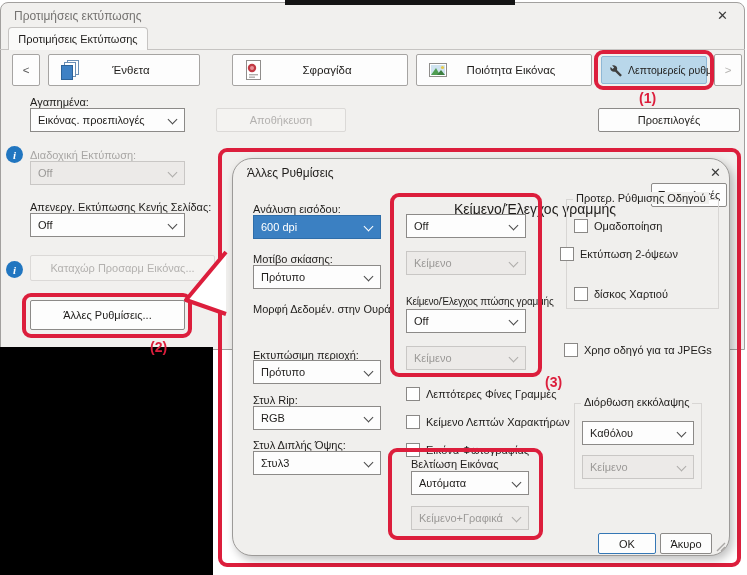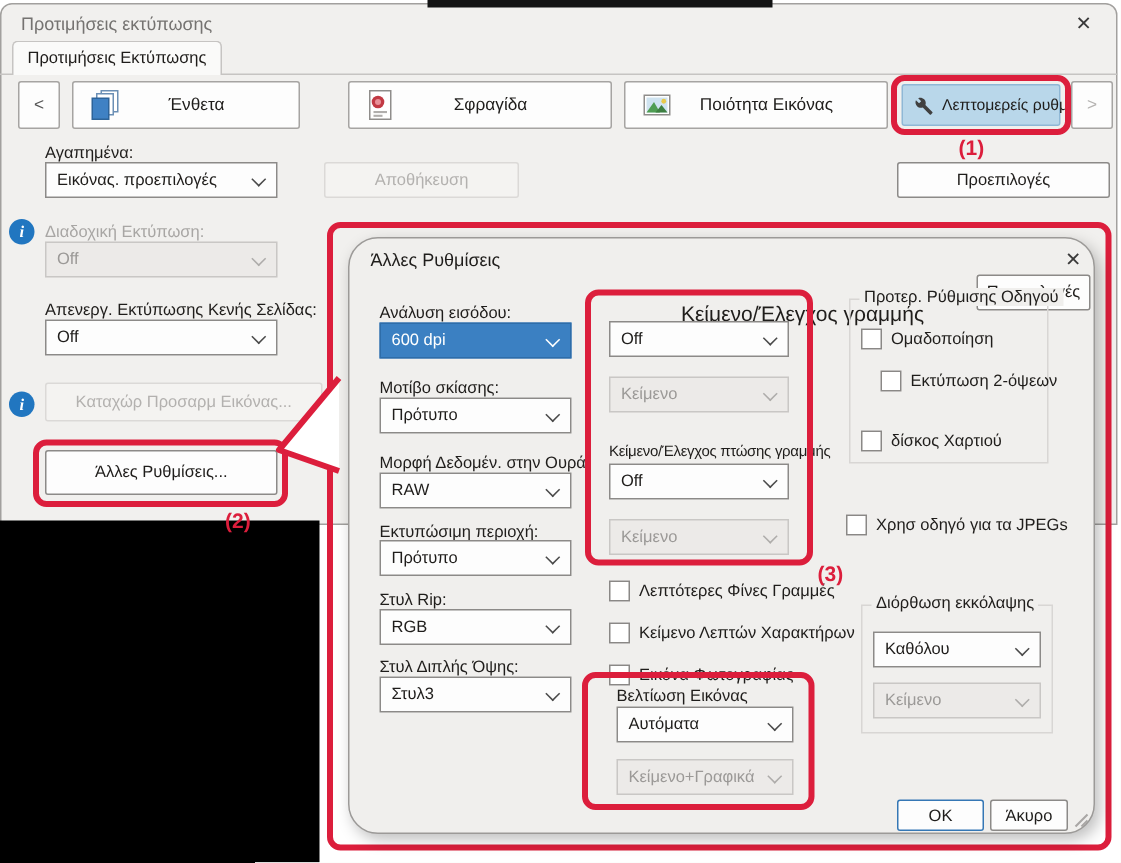--- a/index.html
+++ b/index.html
@@ -162,24 +162,20 @@
       <span class="chev"></span>
     </div>
 
     <div class="lbl" style="left:20px;top:94px;">Μοτίβο σκίασης:</div>
     <div class="dd" style="left:20px;top:106px;width:128px;">
       <span>Πρότυπο</span>
       <span class="chev"></span>
     </div>
 
     <div class="lbl" style="left:20px;top:144px;">Μορφή Δεδομέν. στην Ουρά:</div>
-    <div class="dd" style="left:20px;top:156px;width:128px;">
-      <span>RAW</span>
-      <span class="chev"></span>
-    </div>
 
     <div class="lbl" style="left:20px;top:190px;">Εκτυπώσιμη περιοχή:</div>
     <div class="dd" style="left:20px;top:201px;width:128px;">
       <span>Πρότυπο</span>
       <span class="chev"></span>
     </div>
 
     <div class="lbl" style="left:20px;top:235px;">Στυλ Rip:</div>
     <div class="dd" style="left:20px;top:247px;width:128px;">
       <span>RGB</span>
@@ -228,28 +224,28 @@
     <div class="lbl" style="left:178px;top:299px;">Βελτίωση Εικόνας</div>
     <div class="dd" style="left:178px;top:312px;width:118px;">
       <span>Αυτόματα</span>
       <span class="chev"></span>
     </div>
     <div class="dd dis" style="left:178px;top:347px;width:118px;">
       <span>Κείμενο+Γραφικά</span>
       <span class="chev"></span>
     </div>
 
-    <div class="grp" style="left:333px;top:40px;width:133px;height:110px;padding-left:40px;">
+    <div class="grp" style="left:333px;top:40px;width:153px;height:110px;padding-left:40px;">
       <span class="legend">Προτερ. Ρύθμισης Οδηγού</span>
     </div>
     <div class="cbrow" style="left:341px;top:60px;">
       <span class="cbx"></span>
       <span>Ομαδοποίηση</span>
     </div>
-    <div class="cbrow" style="left:354px;top:88px;">
+    <div class="cbrow" style="left:327px;top:88px;">
       <span class="cbx"></span>
       <span>Εκτύπωση 2-όψεων</span>
     </div>
     <div class="cbrow" style="left:341px;top:128px;">
       <span class="cbx"></span>
       <span>δίσκος Χαρτιού</span>
     </div>
 
     <div class="cbrow" style="left:331px;top:184px;">
       <span class="cbx"></span>

